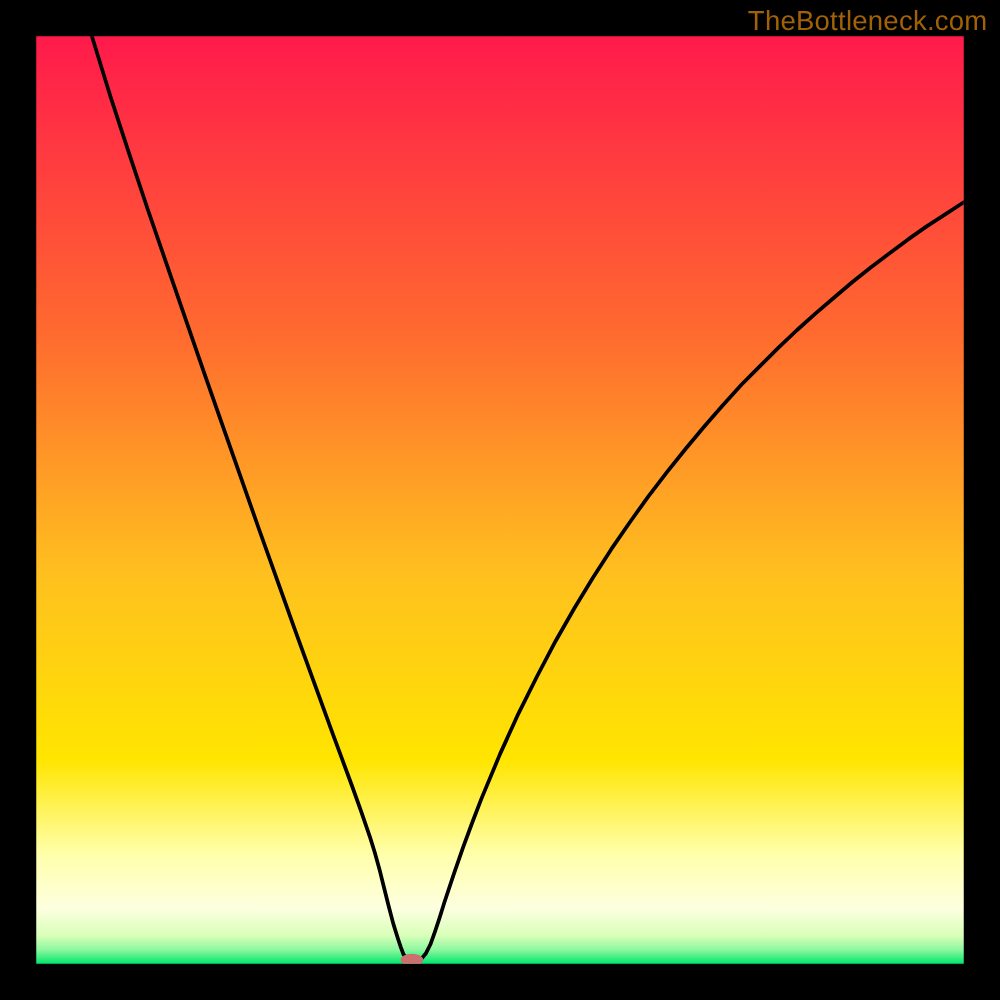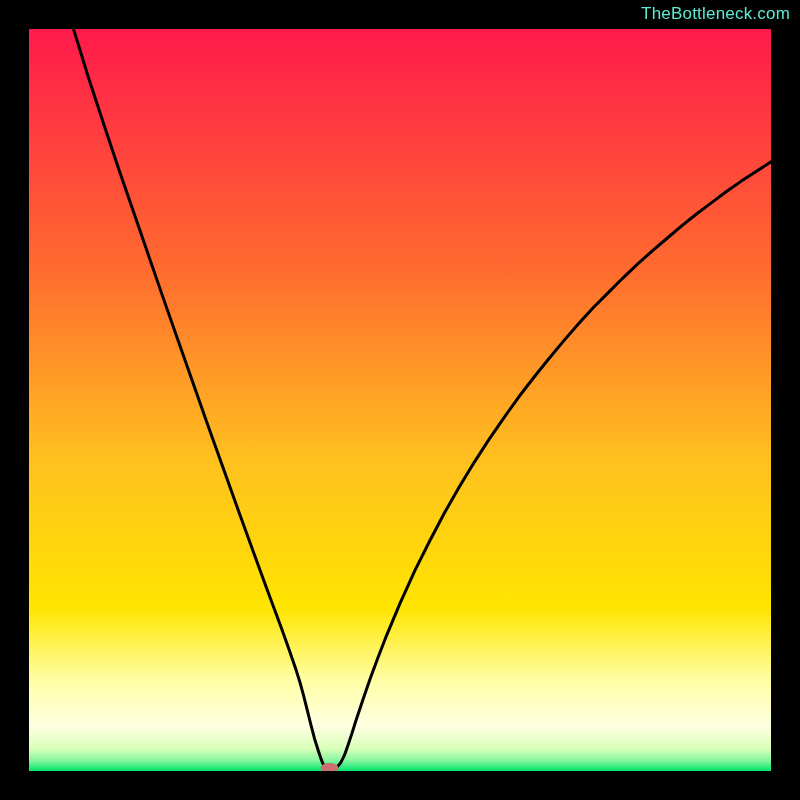--- a/index.html
+++ b/index.html
@@ -16,22 +16,22 @@
     left: 0;
     top: 0;
     width: 800px;
     height: 800px;
     background: #000;
   }
   .watermark {
     position: absolute;
     top: 4px;
     right: 10px;
-    color: #5eead4;
-    font-size: 17px;
+    color: #a16207;
+    font-size: 22px;
     font-weight: 500;
     letter-spacing: 0.2px;
   }
   svg.plot {
     position: absolute;
     left: 0;
     top: 0;
   }
 </style>
 </head>

